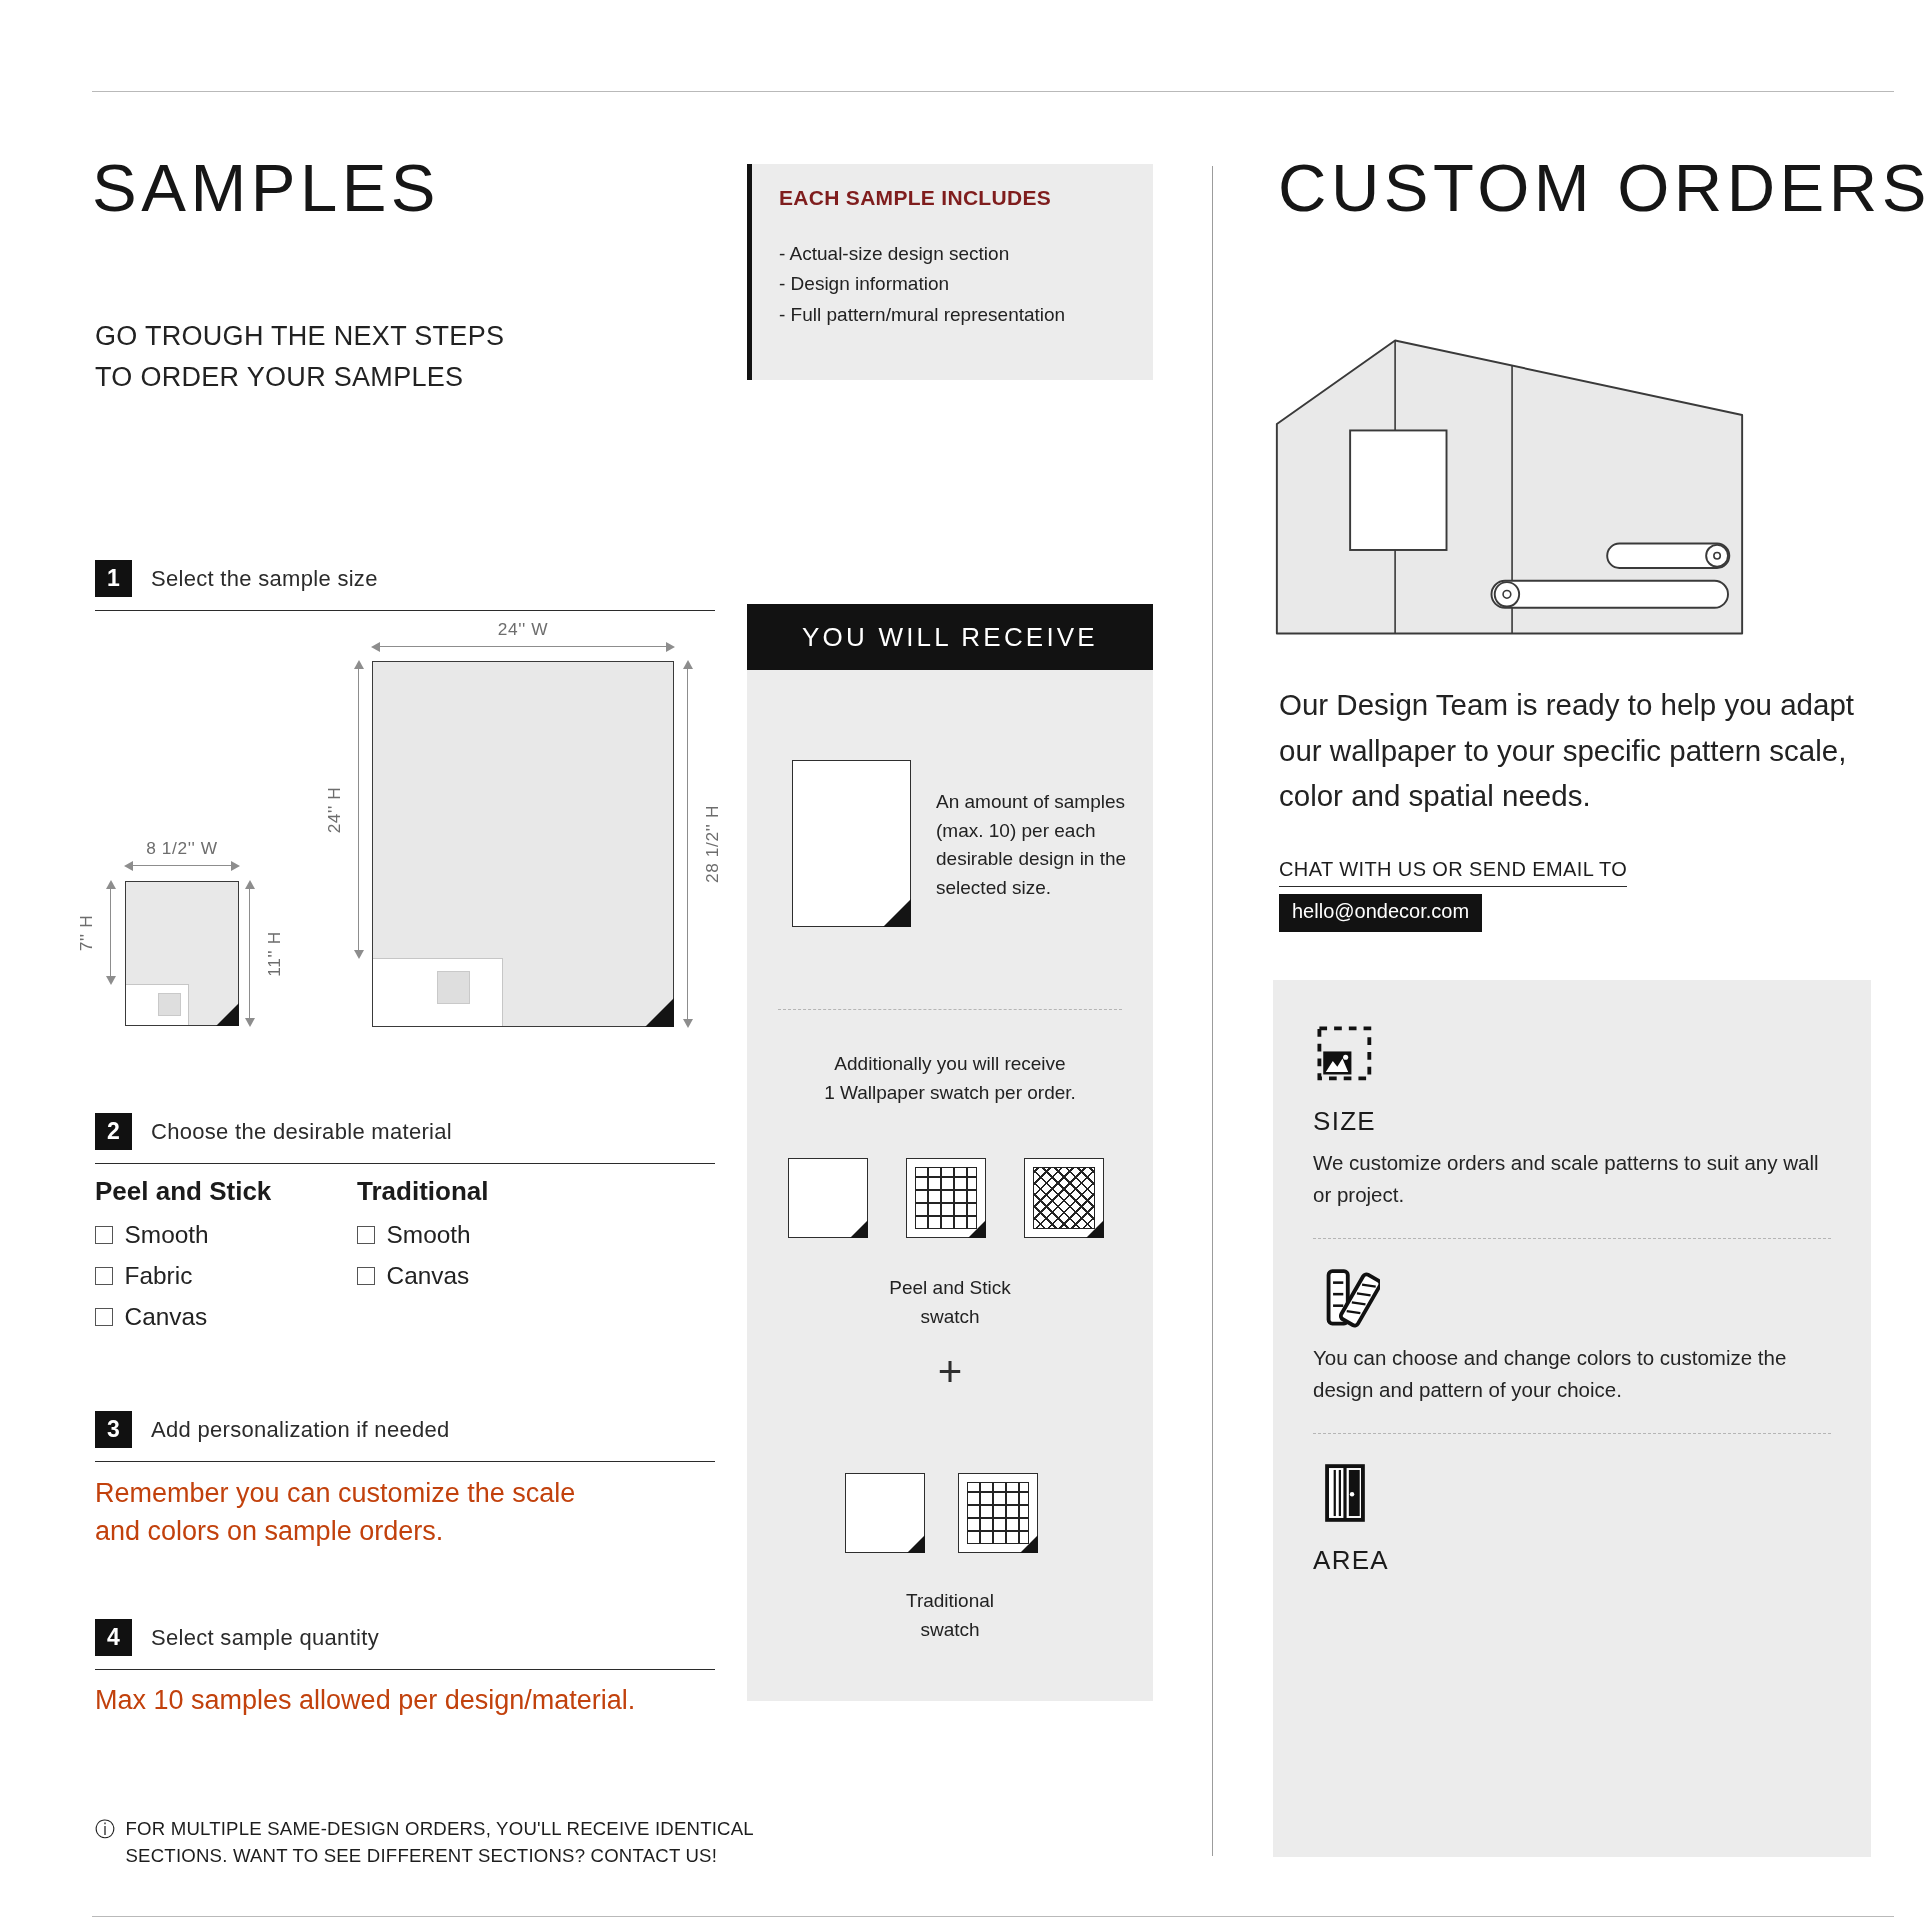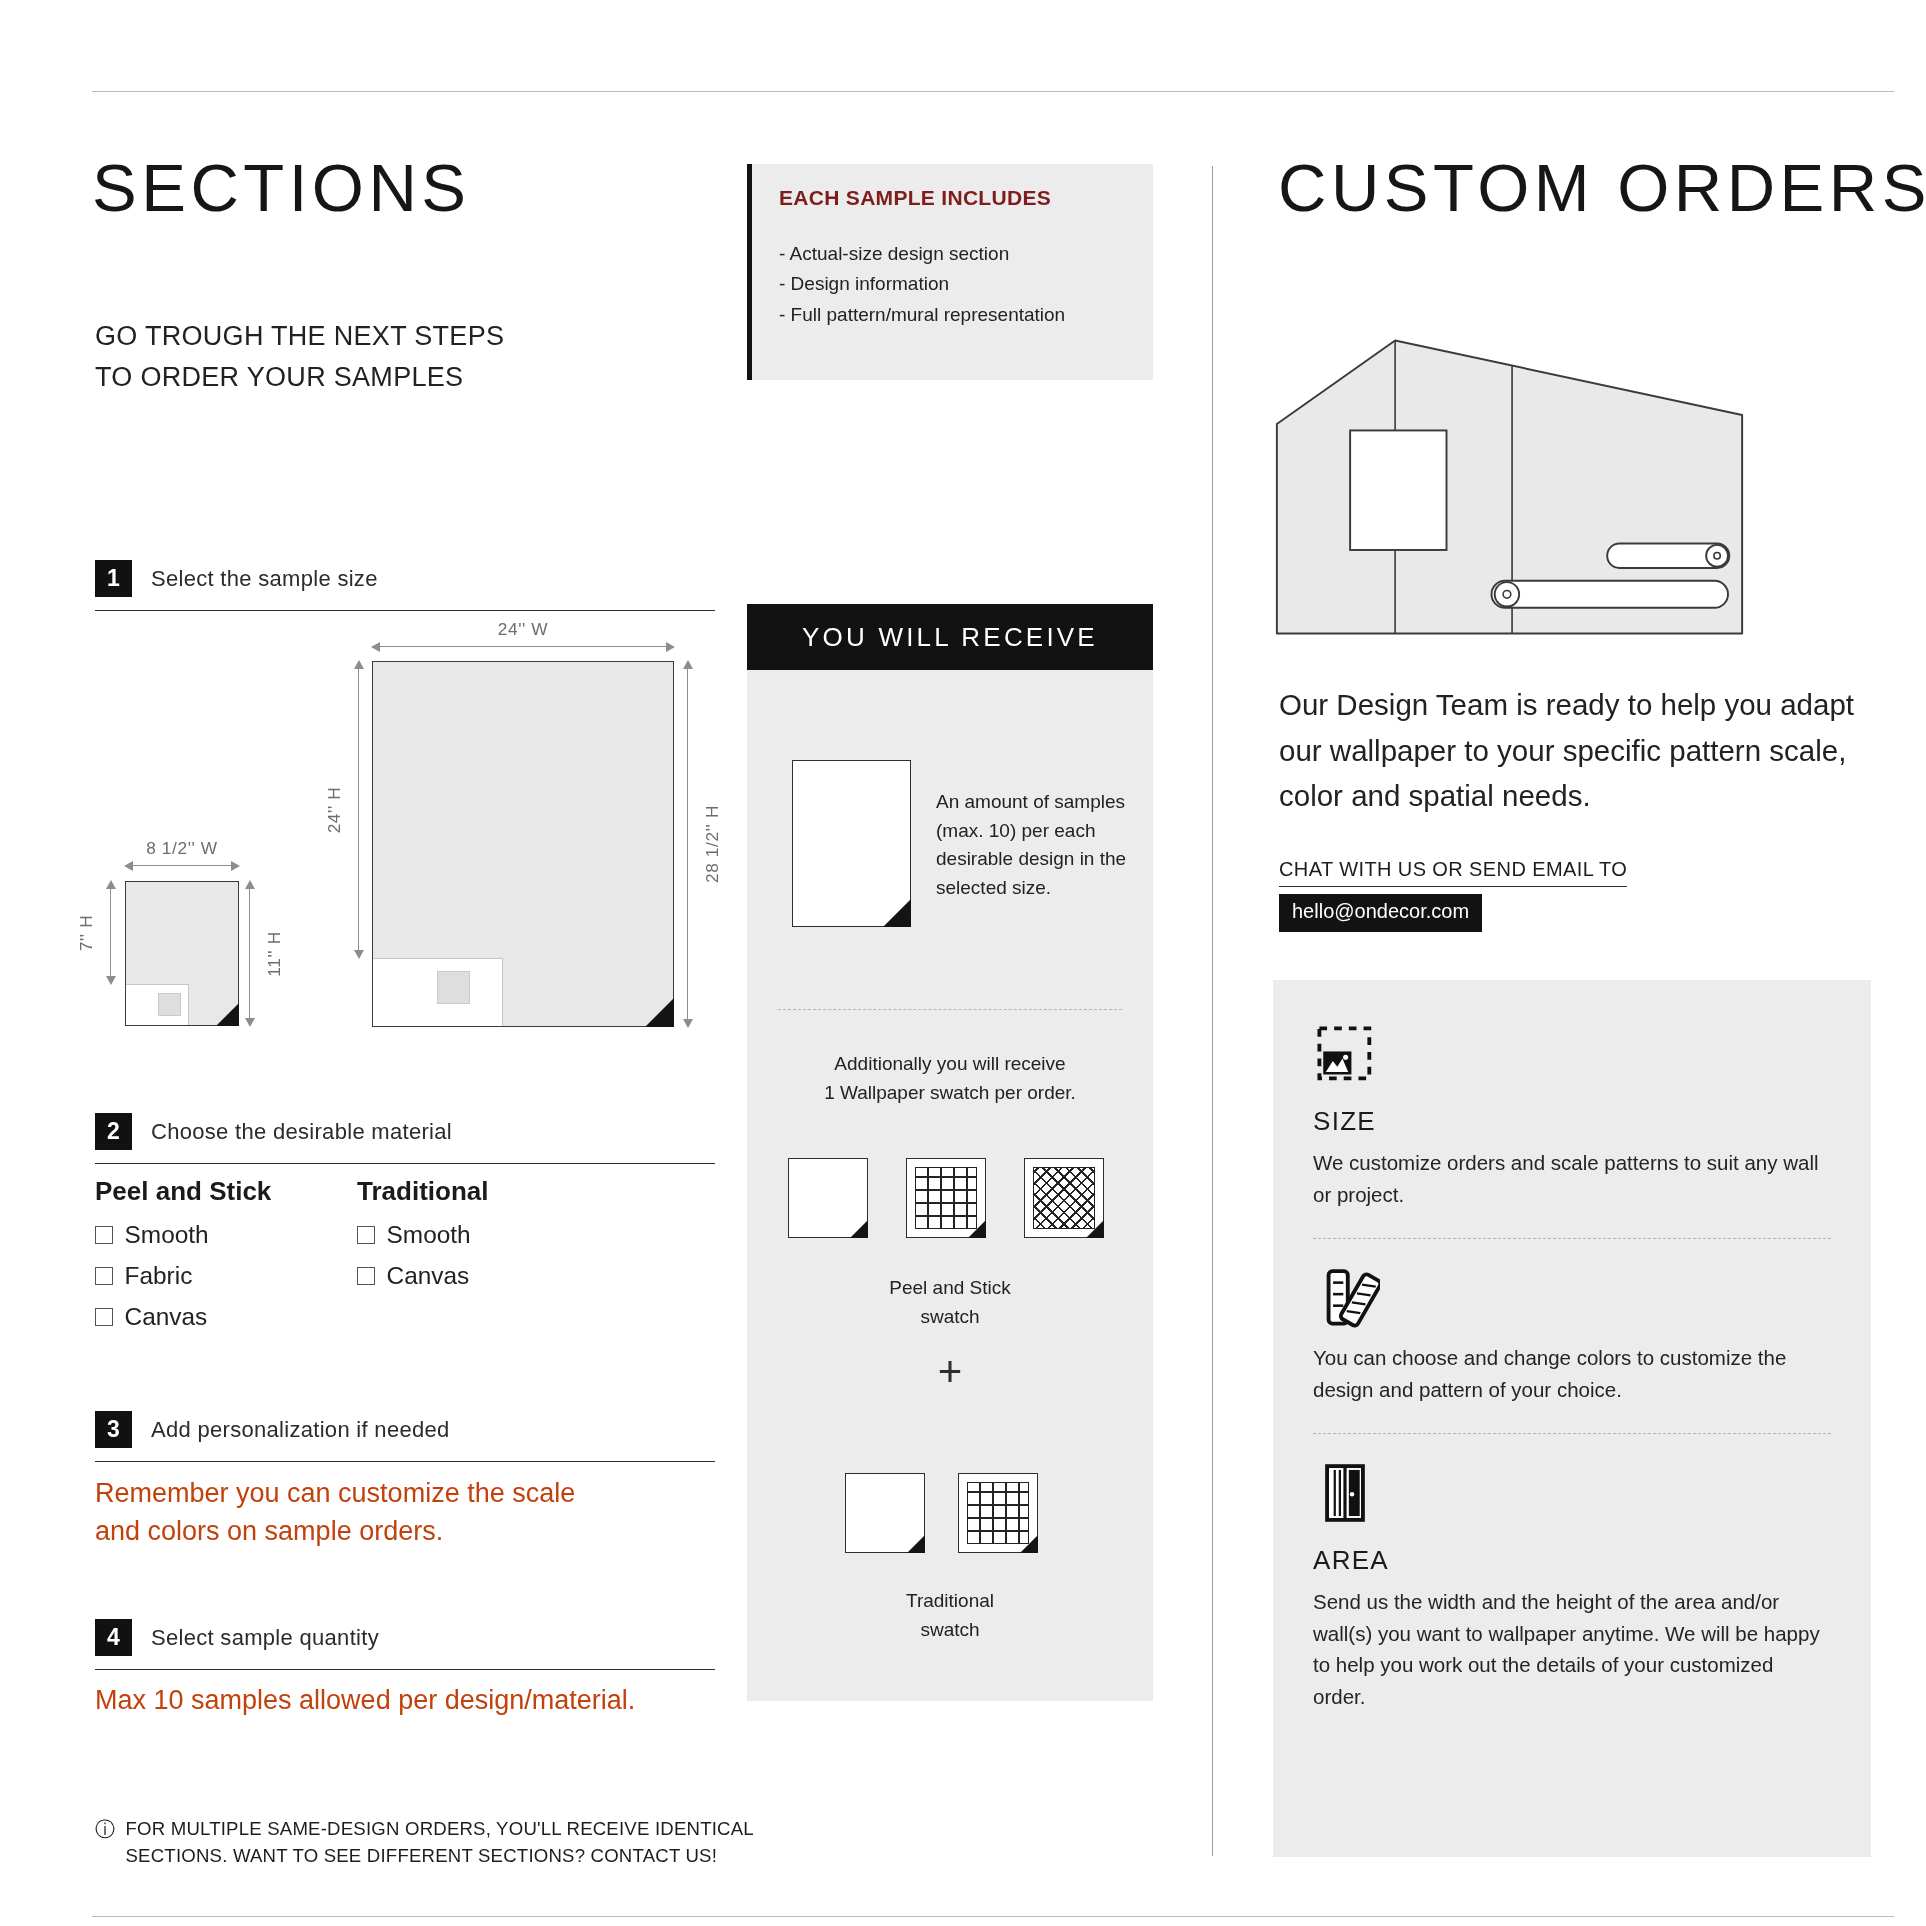--- a/index.html
+++ b/index.html
@@ -83,21 +83,21 @@
 </style>
 </head>
 <body>
 
 <div class="page">
 
   <div class="hr" style="left:92px; top:91px; width:1802px;"></div>
   <div class="hr" style="left:92px; top:1916px; width:1802px;"></div>
   <div class="vr" style="left:1212px; top:166px; height:1690px;"></div>
 
-  <div class="abs big-title" style="left:92px; top:149px;">SECTIONS</div>
+  <div class="abs big-title" style="left:92px; top:149px;">SAMPLES</div>
 
   <div class="abs includes-box" style="left:747px; top:164px;">
     <div class="includes-title">EACH SAMPLE INCLUDES</div>
     <div class="includes-item">- Actual-size design section</div>
     <div class="includes-item">- Design information</div>
     <div class="includes-item">- Full pattern/mural representation</div>
   </div>
 
   <div class="abs intro-text pre" style="left:95px; top:316px;">GO TROUGH THE NEXT STEPS
 TO ORDER YOUR SAMPLES</div>
@@ -301,18 +301,17 @@
 
     <svg width="64" height="64" viewBox="0 0 100 100">
       <rect x="22" y="8" width="56" height="84" fill="#fff" stroke="#111" stroke-width="6"></rect>
       <line x1="50" y1="8" x2="50" y2="92" stroke="#111" stroke-width="5"></line>
       <line x1="34" y1="14" x2="34" y2="86" stroke="#111" stroke-width="3.5"></line>
       <line x1="42" y1="14" x2="42" y2="86" stroke="#111" stroke-width="3.5"></line>
       <rect x="56" y="14" width="17" height="72" fill="#111"></rect>
       <circle cx="61" cy="52" r="3.5" fill="#fff"></circle>
     </svg>
     <div class="feature-name">AREA</div>
-    <div class="feature-desc">Send us the width and the height of the area and/or wall(s) you want to wallpaper anytime. We will be happy to help you work out the details of your customized order.</div>
 
   </div>
 
 </div>
 
 
 </body></html>

